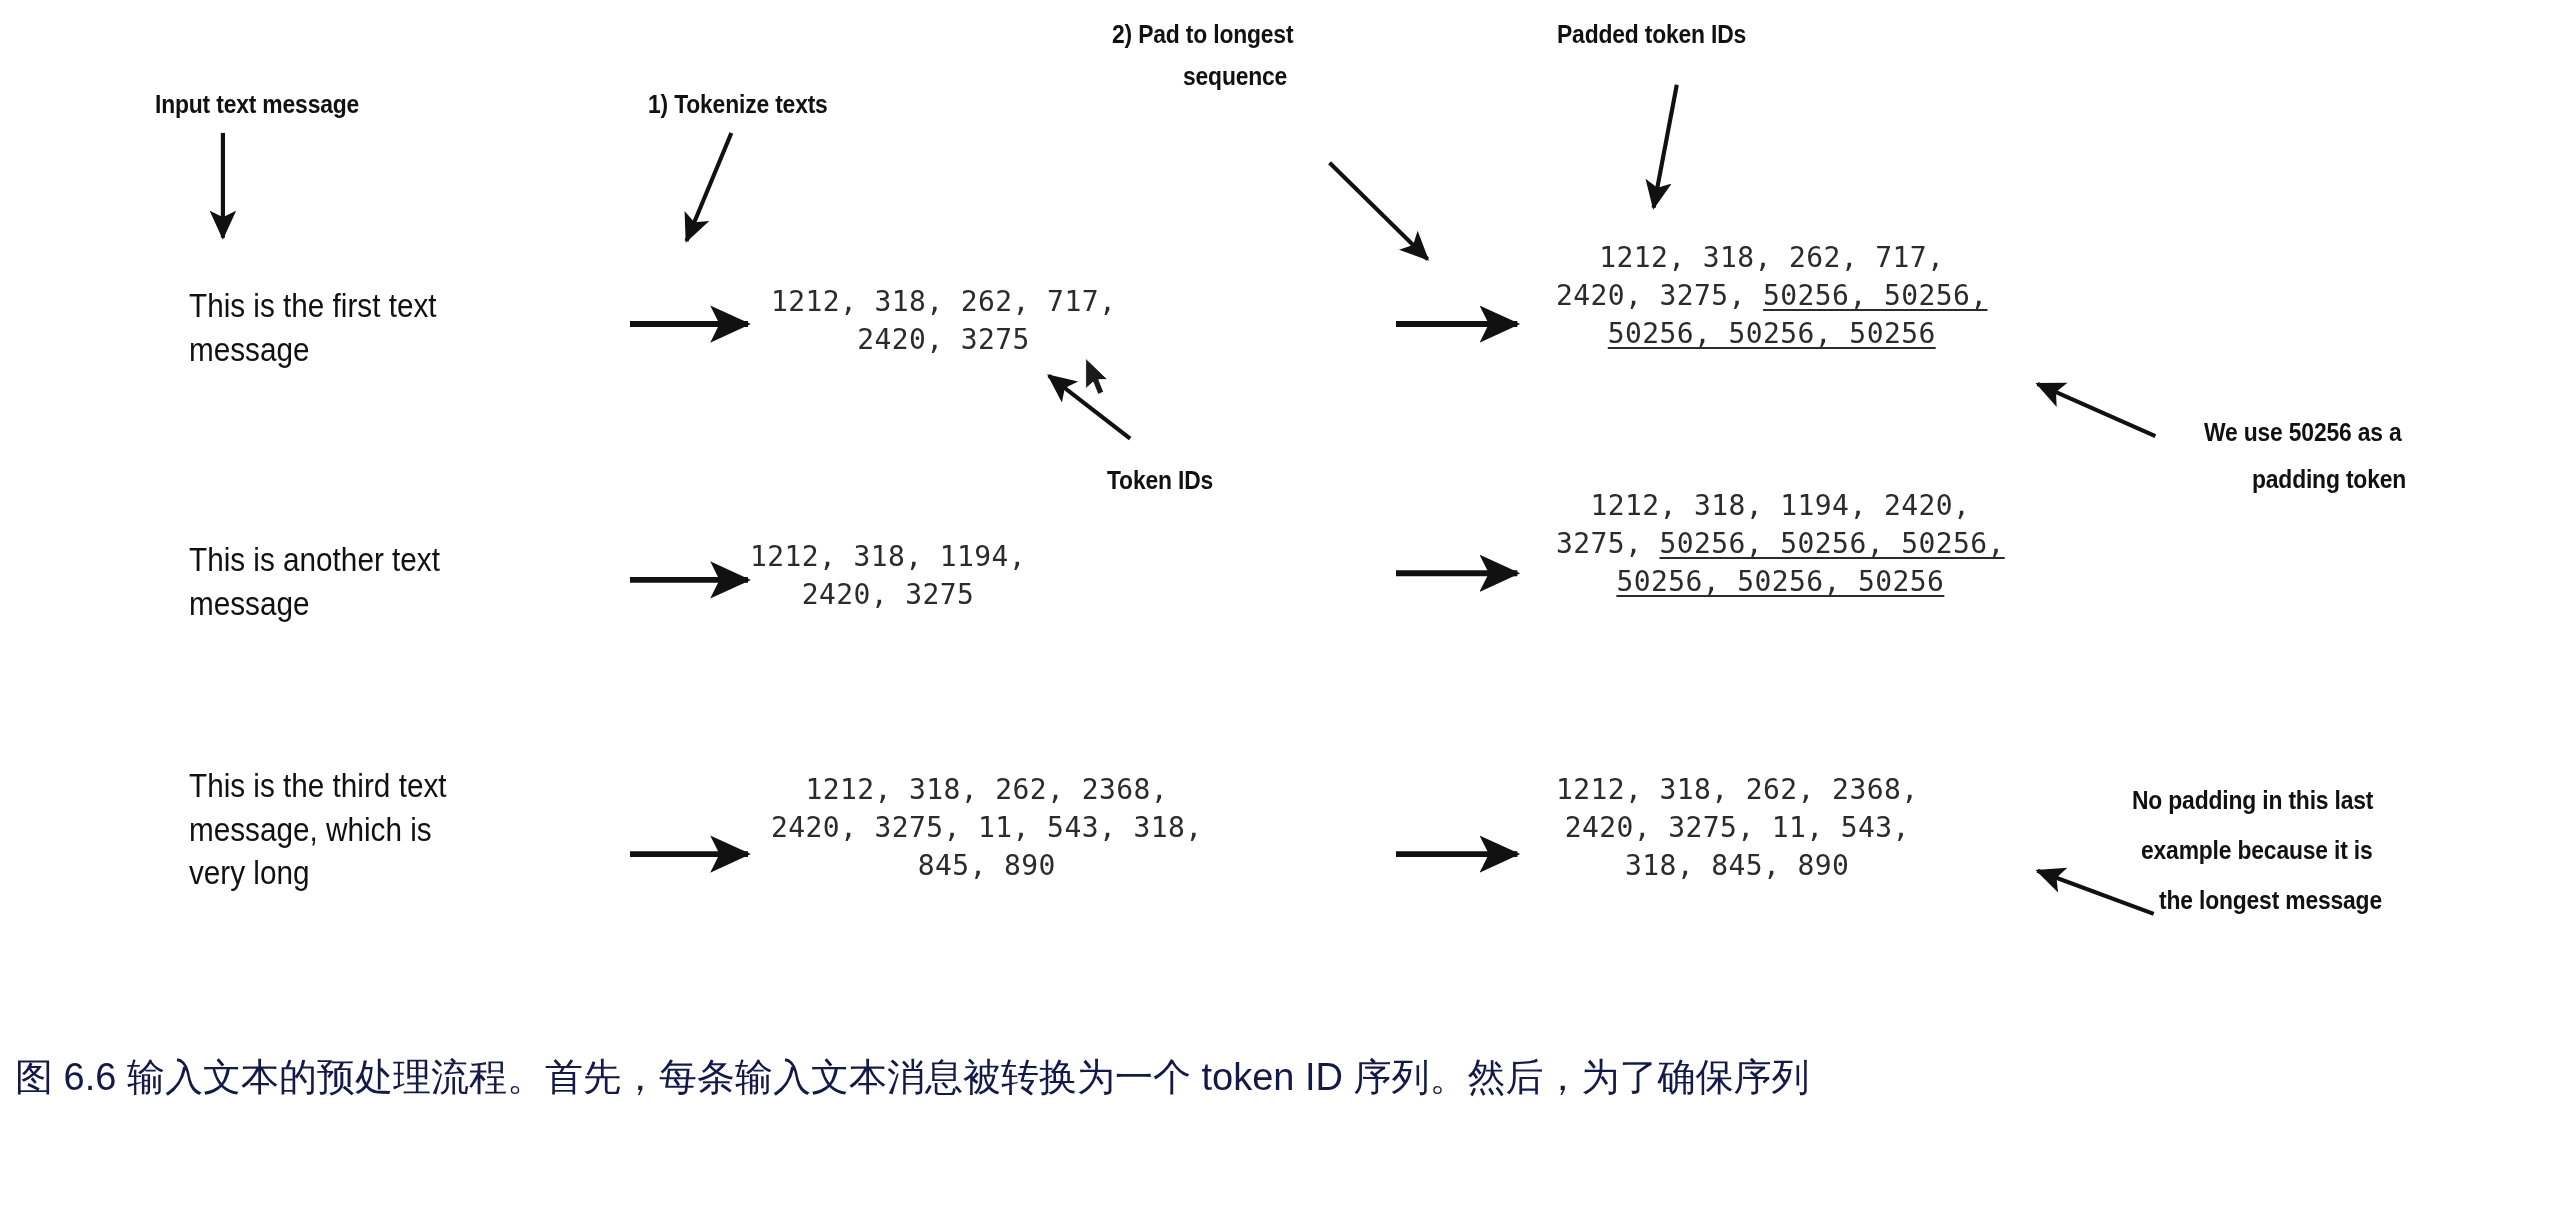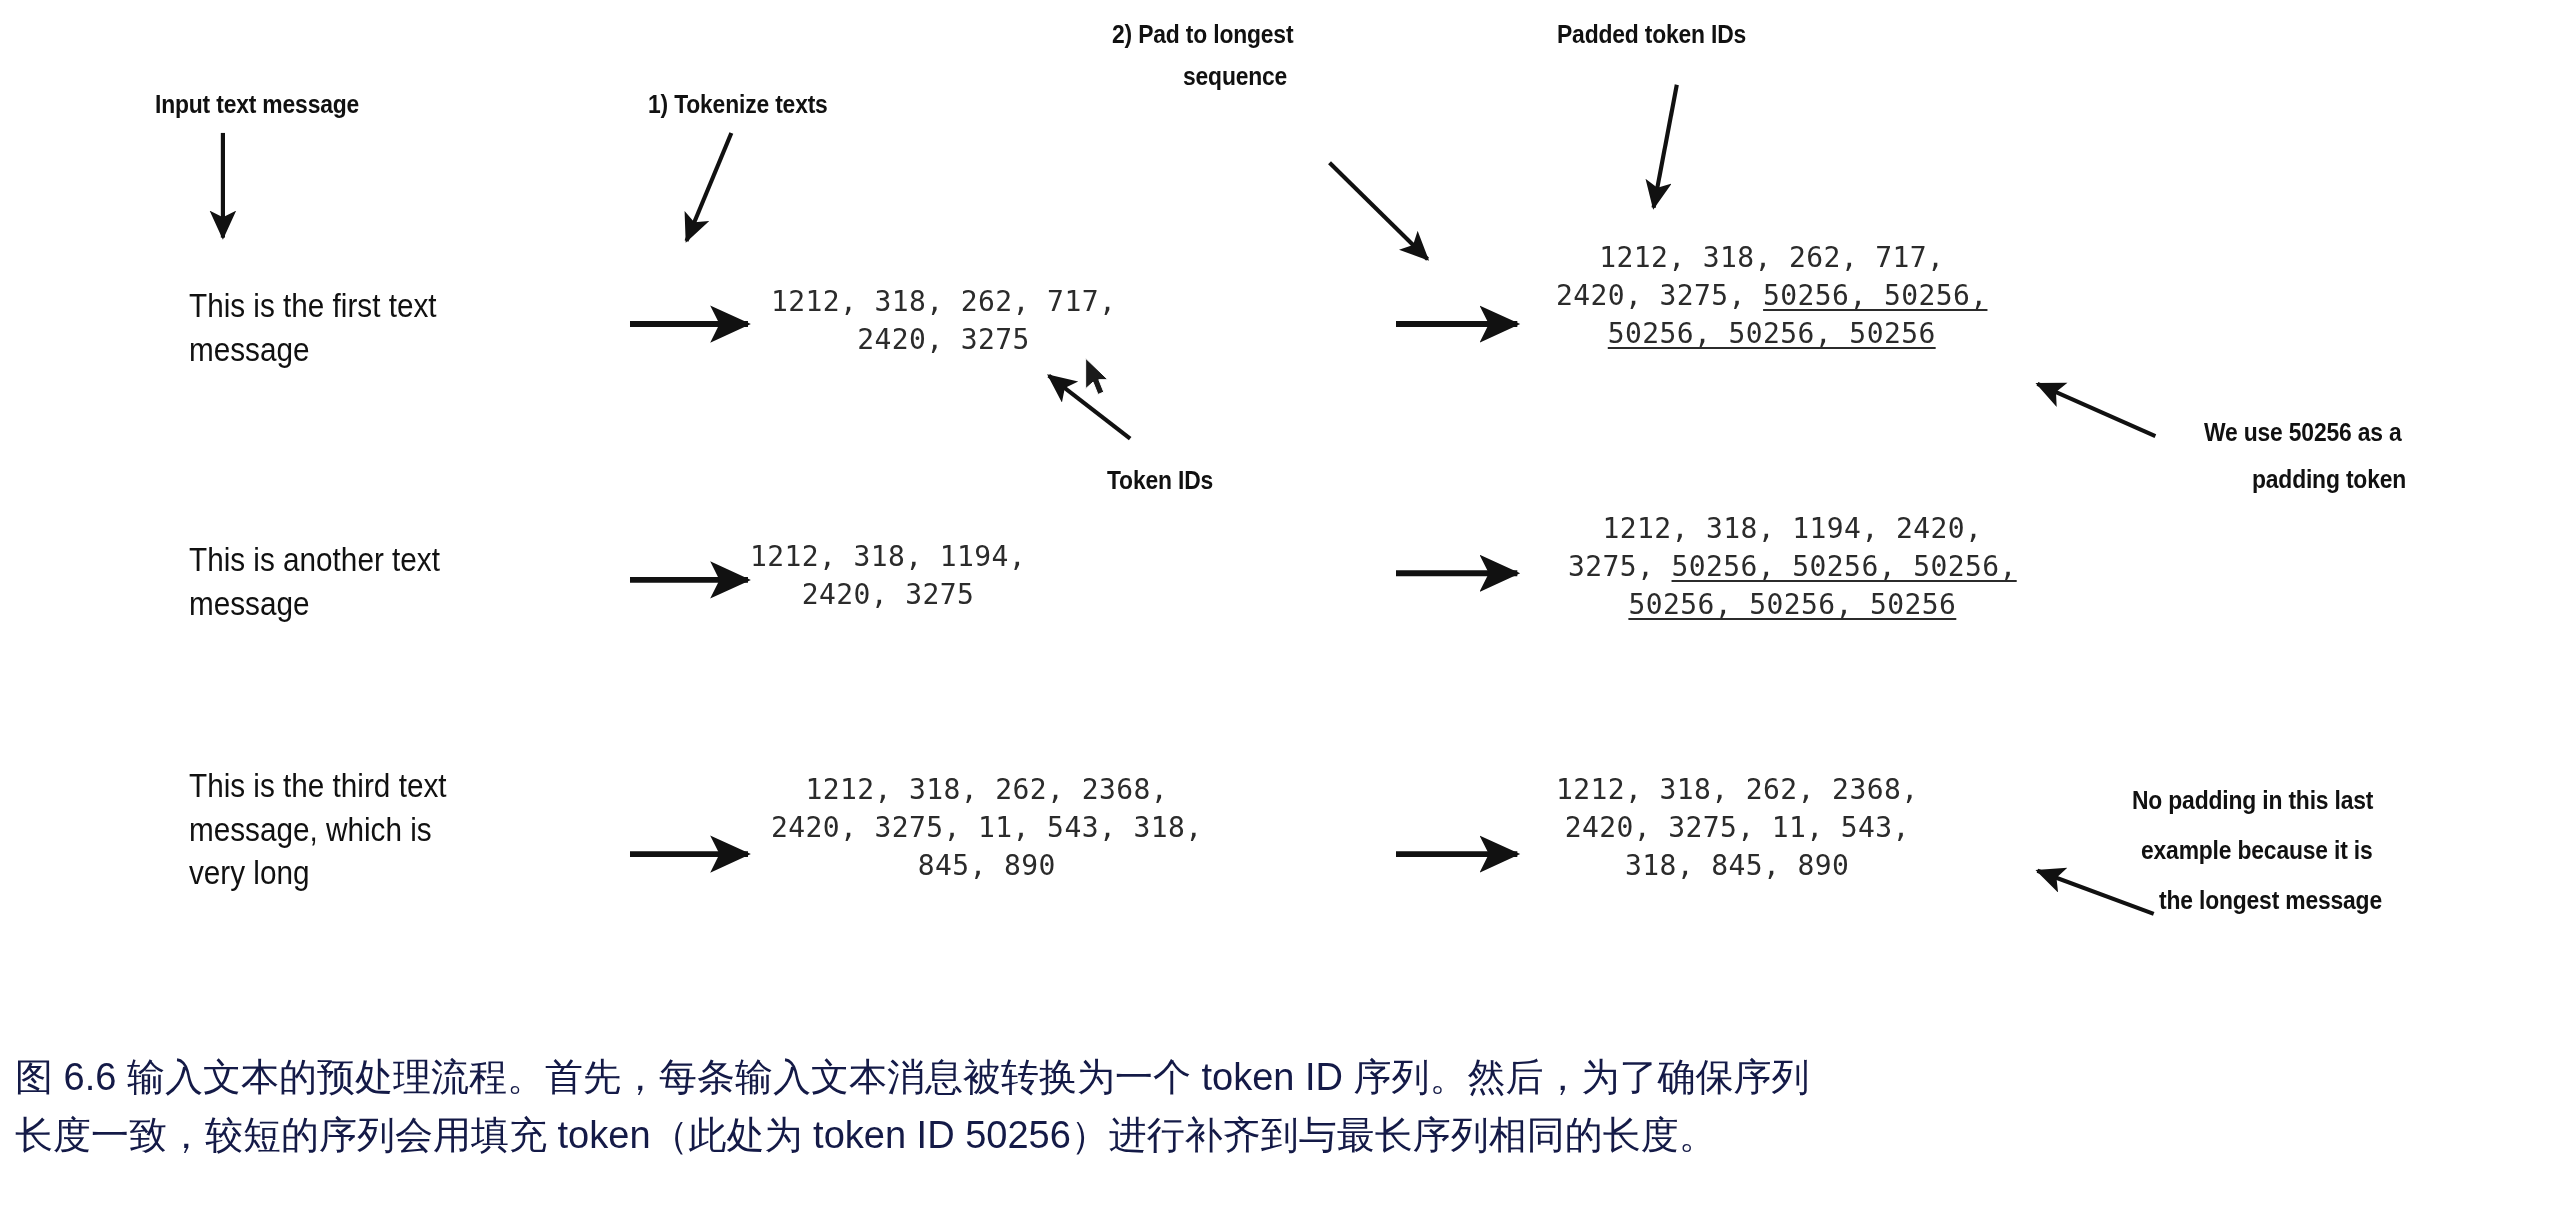--- a/index.html
+++ b/index.html
@@ -132,21 +132,21 @@
 
 <div class="abs anno center" style="left:2204px; top:413px; transform:scaleX(0.86);">We use 50256 as a</div>
 <div class="abs anno center" style="left:2252px; top:460px; transform:scaleX(0.86);">padding token</div>
 
 <div class="abs msg" style="left:189px; top:538px;">This is another text
 message</div>
 
 <div class="abs tokens" style="left:750px; top:538px;">1212, 318, 1194,
 2420, 3275</div>
 
-<div class="abs tokens" style="left:1556px; top:510px;margin-left:12px;"><span class="plain">1212, 318, 1194, 2420,
+<div class="abs tokens" style="left:1556px; top:487px;"><span class="plain">1212, 318, 1194, 2420,
 3275, </span><span class="pad">50256, 50256, 50256,
 50256, 50256, 50256</span></div>
 
 <div class="abs msg" style="left:189px; top:764px;">This is the third text
 message, which is
 very long</div>
 
 <div class="abs tokens" style="left:771px; top:771px;">1212, 318, 262, 2368,
 2420, 3275, 11, 543, 318,
 845, 890</div>
@@ -158,15 +158,14 @@
 <div class="abs anno" style="left:2132px; top:781px;">No padding in this last</div>
 <div class="abs anno" style="left:2141px; top:831px;">example because it is</div>
 <div class="abs anno" style="left:2159px; top:881px;">the longest message</div>
 
 <svg class="cursor" style="left:1084px; top:357px; width:28px; height:42px;" viewBox="0 0 34 50">
   <path d="M2,1 L2,38 L11,30 L17,45 L24,42 L18,27 L29,27 z" fill="#1a1a1a" stroke="#ffffff" stroke-width="1.2"></path>
 </svg>
 
 <div class="caption" style="left:15px; top:1049px;">
   <div>图 6.6 输入文本的预处理流程。首先，每条输入文本消息被转换为一个 token ID 序列。然后，为了确保序列</div>
-  <div>长度一致，较短的序列会用填充 token（此处为 token ID 50256）进行补齐到与最长序列相同的长度。</div>
 </div>
 
 
 </body></html>

